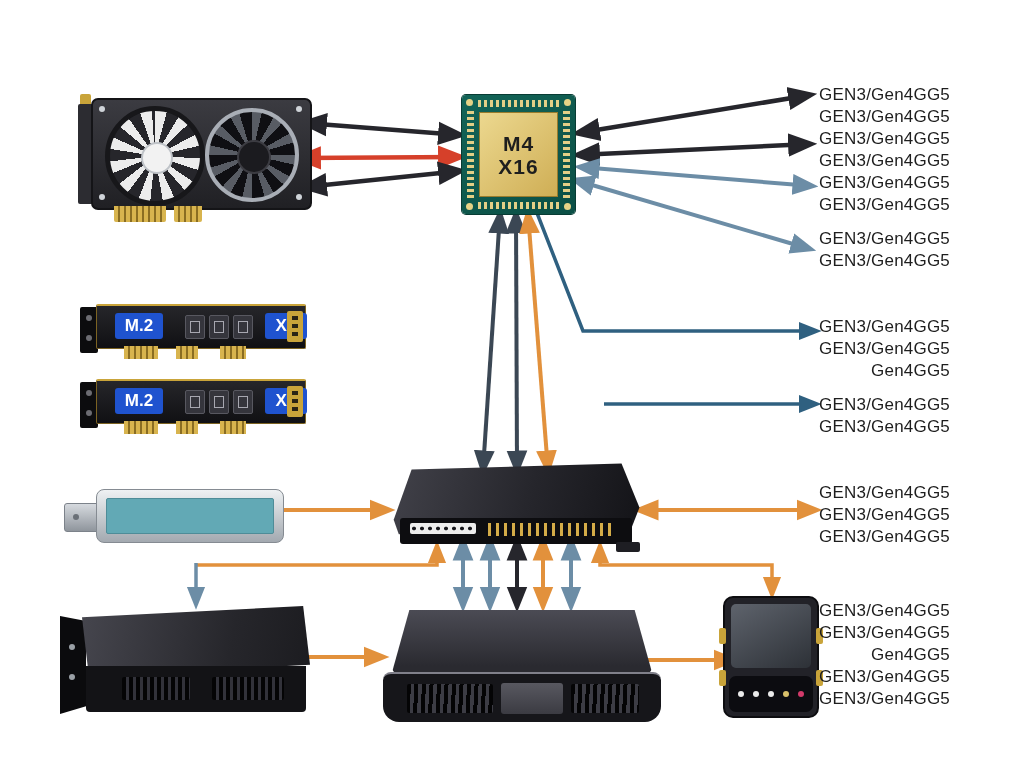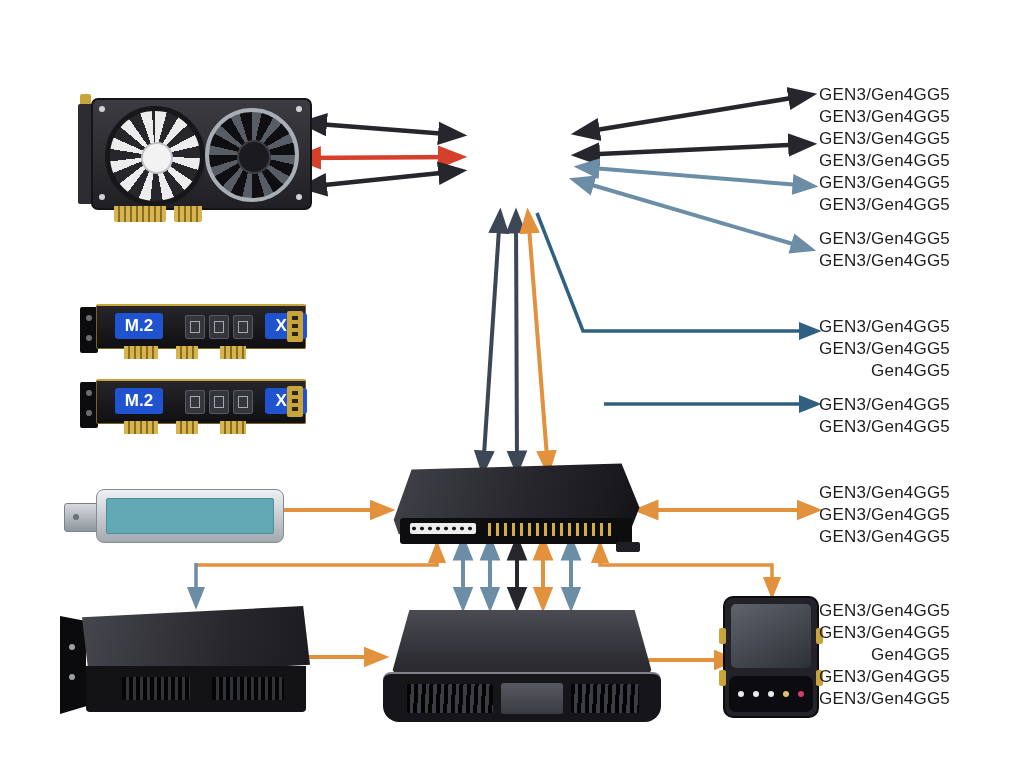--- a/index.html
+++ b/index.html
@@ -165,20 +165,34 @@
         </div>
       <div class="screw" style="left:6px;top:6px;"></div>
       <div class="screw" style="left:6px;bottom:8px;"></div>
       <div class="screw" style="right:8px;top:6px;"></div>
       <div class="screw" style="right:8px;bottom:8px;"></div>
     </div>
     <div class="fingers gpu-f1"></div>
     <div class="fingers gpu-f2"></div>
   </div>
 
+  <div class="comp chip">
+    <div class="pins pins-h pins-top"></div>
+    <div class="pins pins-h pins-bottom"></div>
+    <div class="pins pins-v pins-left"></div>
+    <div class="pins pins-v pins-right"></div>
+    <div class="dot" style="left:4px;top:4px;"></div>
+    <div class="dot" style="right:4px;top:4px;"></div>
+    <div class="dot" style="left:4px;bottom:4px;"></div>
+    <div class="dot" style="right:4px;bottom:4px;"></div>
+    <div class="chip-core">
+      <span>M4</span>
+      <span>X16</span>
+    </div>
+  </div>
 
   <div class="comp m2 m2-a">
     <div class="m2-bracket">
       <div class="hole" style="top:8px;"></div>
         <div class="hole" style="top:28px;"></div>
     </div>
     <div class="m2-pcb">
       <div class="m2-lbl m2-lbl-left">M.2</div>
       <div class="m2-chip" style="left:88px;">
           <i></i>

